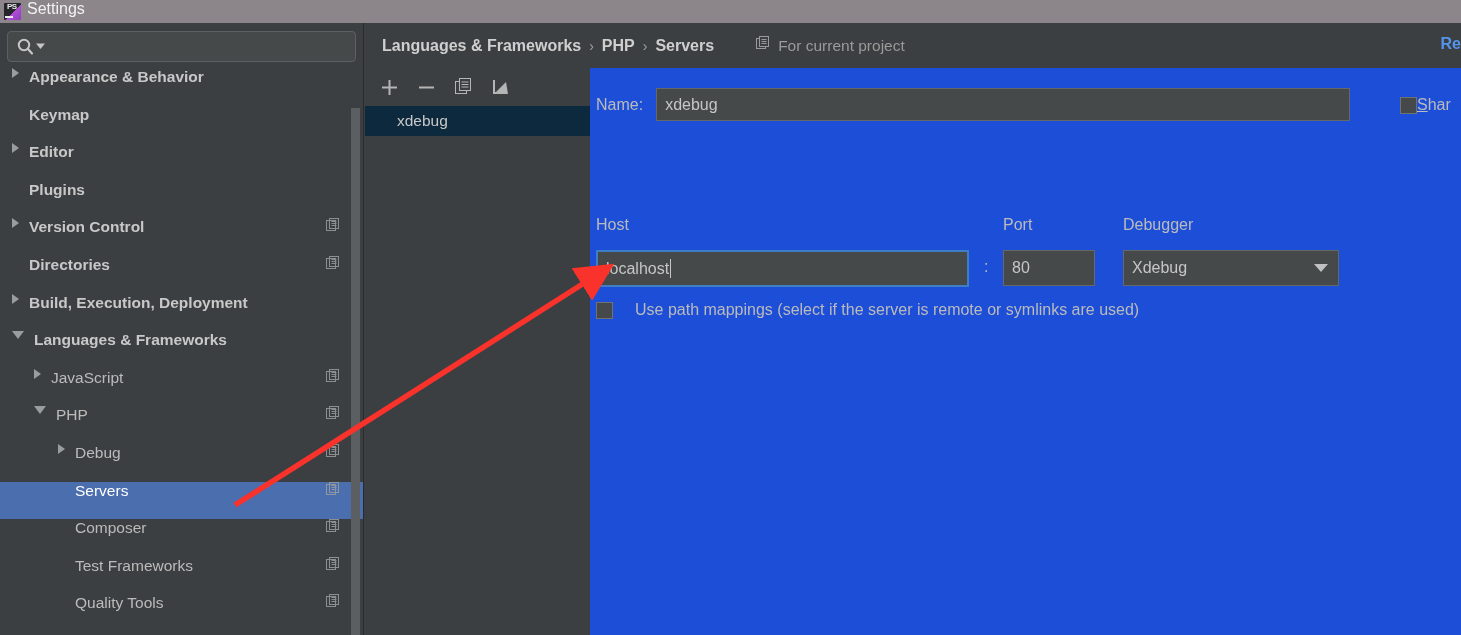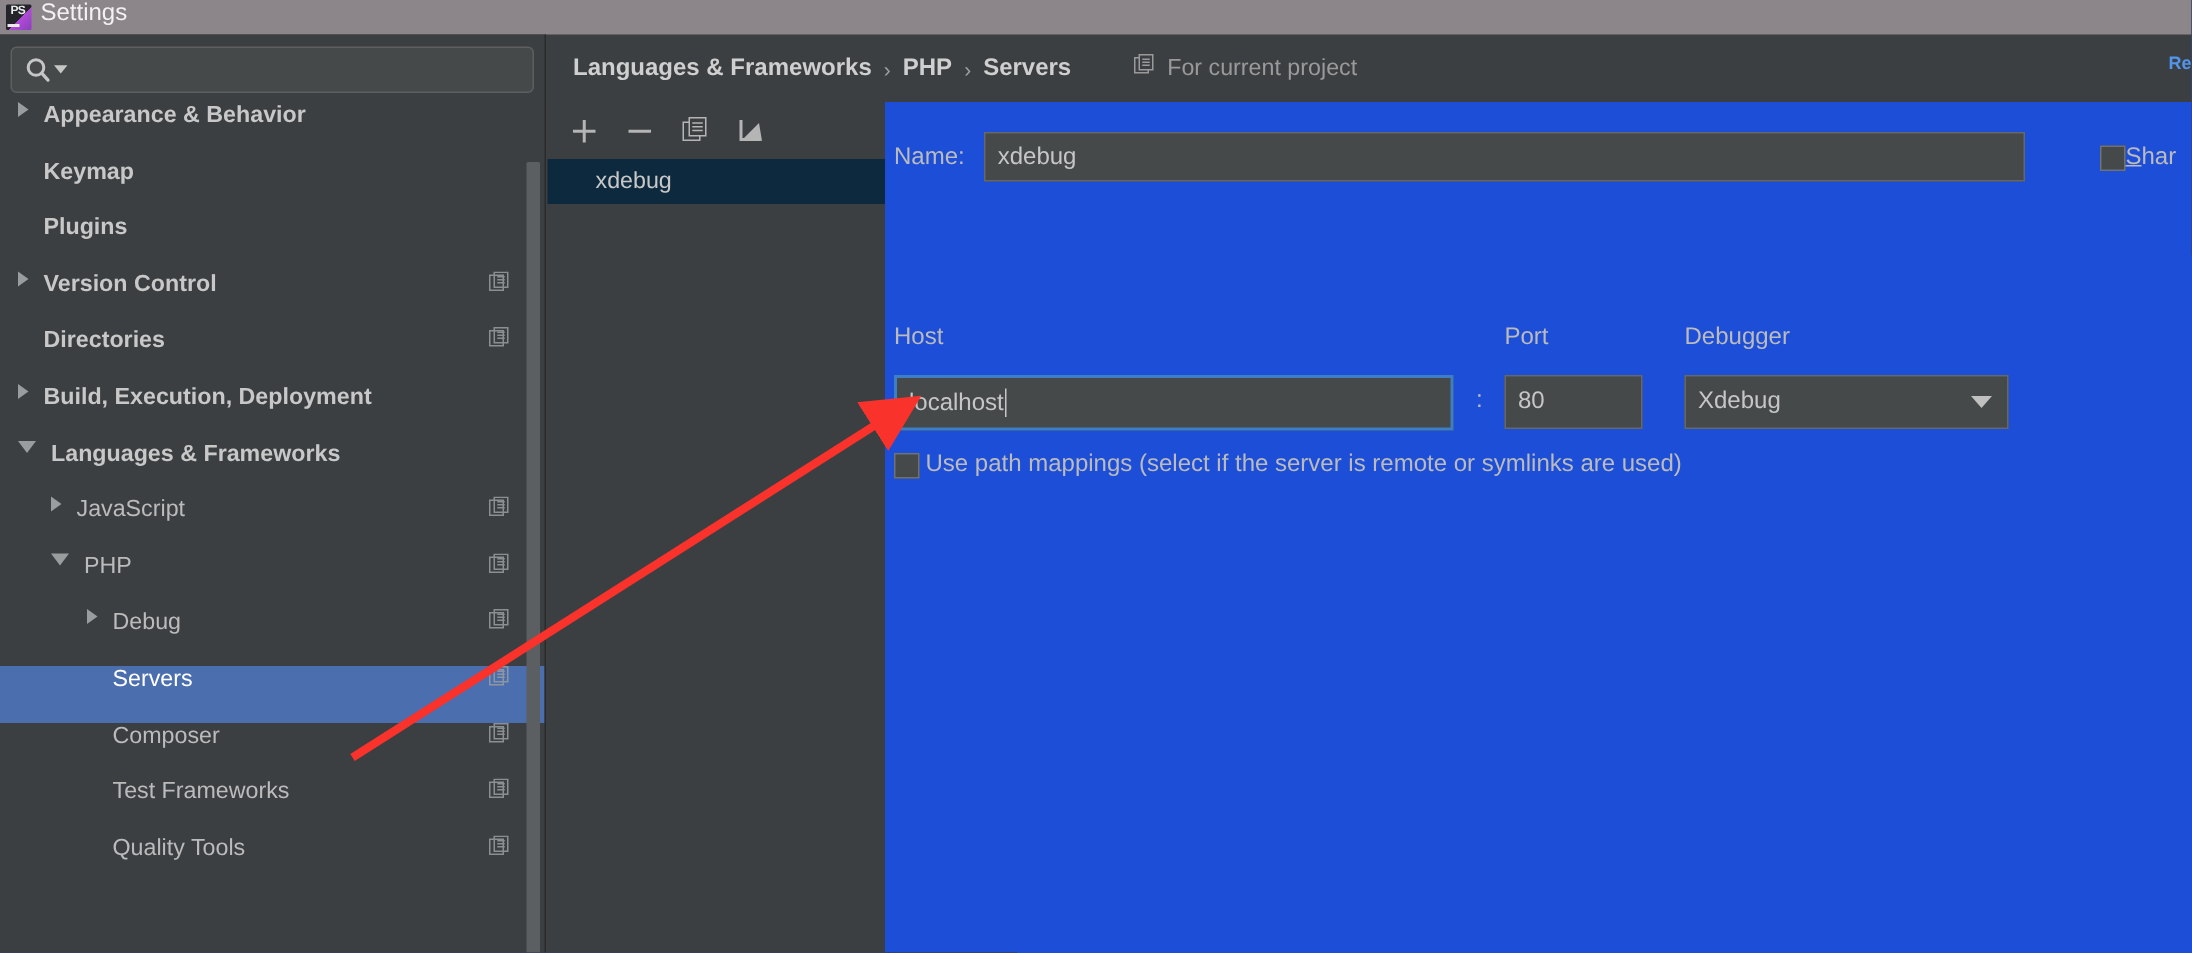--- a/index.html
+++ b/index.html
@@ -100,21 +100,21 @@
     color: #bbbbbb;
   }
   .bc-item { font-size: 16px; font-weight: bold; color: #cfcfcf; white-space: nowrap; }
   .bc-sep { margin: 0 8px; font-size: 14px; color: #a0a0a0; }
   .bc-scope {
     display: flex; align-items: center; gap: 7px;
     margin-left: 42px; color: #9a9a9a; font-size: 15.5px; white-space: nowrap;
   }
   .reset-link {
     position: absolute; right: 0px; top: 35px;
-    color: #5394ec; font-size: 12px; font-weight: bold; white-space: nowrap;
+    color: #5394ec; font-size: 16px; font-weight: bold; white-space: nowrap;
   }
 
   
   .list-panel {
     position: absolute; left: 365px; top: 68px; width: 228px; height: 567px;
     background: #3c3f41; border-right: 1px solid #2b2b2b;
   }
   .list-toolbar {
     height: 38px; display: flex; align-items: center; gap: 17px;
     padding-left: 14px;
@@ -178,21 +178,21 @@
     padding: 0 10px 0 8px; color: #c6c6c6; font-size: 16px;
   }
   .sel-arrow {
     width: 0; height: 0;
     border-left: 7px solid transparent; border-right: 7px solid transparent;
     border-top: 8px solid #c0c0c0;
   }
 
   .row-checkbox {
     position: absolute; left: 6px; top: 233px;
-    display: flex; align-items: center; gap: 4px;
+    display: flex; align-items: center; gap: 22px;
   }
   .cbox {
     width: 17px; height: 17px; background: #45494a;
     border: 1px solid #6e7273; flex: none;
   }
   .cb-label { font-size: 16px; color: #bbbbbb; white-space: nowrap; }
 
   .shared-row {
     position: absolute; left: 1400px; top: 96px;
     display: flex; align-items: center; 
@@ -240,20 +240,24 @@
     </div>
 
     <div class="tree" id="tree">
         <div class="tree-row">
           <span class="tree-arrow" style="margin-left: 12px; margin-right: 10px;"></span>
           <span class="tree-label bold">Appearance &amp; Behavior</span>
         </div>
         <div class="tree-row">
           <span class="tree-arrow none" style="margin-left: 12px; margin-right: 10px;"></span>
           <span class="tree-label bold">Keymap</span>
+        </div>
+        <div class="tree-row">
+          <span class="tree-arrow" style="margin-left: 12px; margin-right: 10px;"></span>
+          <span class="tree-label bold">Editor</span>
         </div>
         <div class="tree-row">
           <span class="tree-arrow none" style="margin-left: 12px; margin-right: 10px;"></span>
           <span class="tree-label bold">Plugins</span>
         </div>
         <div class="tree-row">
           <span class="tree-arrow" style="margin-left: 12px; margin-right: 10px;"></span>
           <span class="tree-label bold">Version Control</span>
           <span class="copy-badge"><svg width="15" height="15" viewBox="0 0 15 15">
               <rect x="0.5" y="2.5" width="9" height="10" fill="none" stroke="#9a9d9e"></rect>

